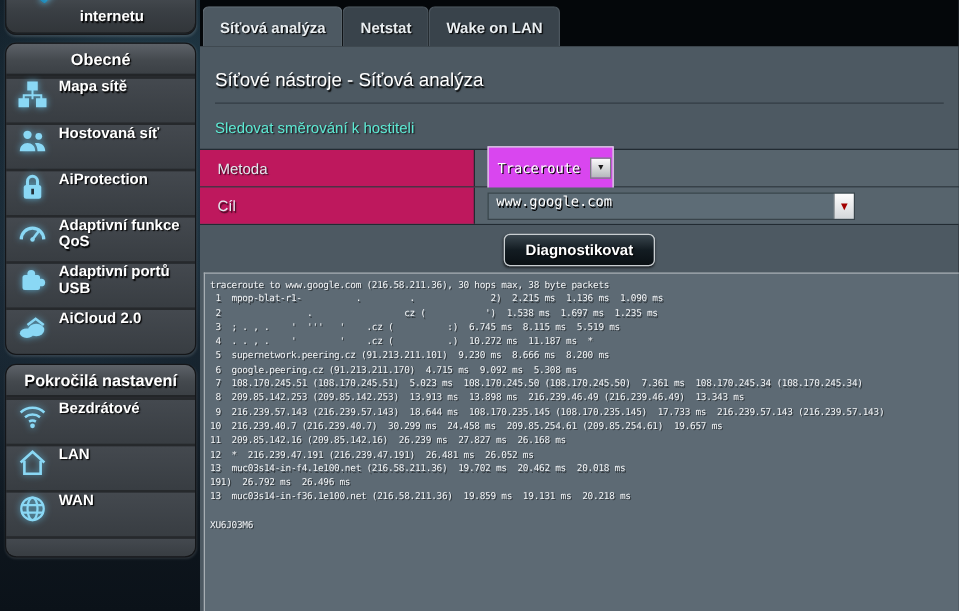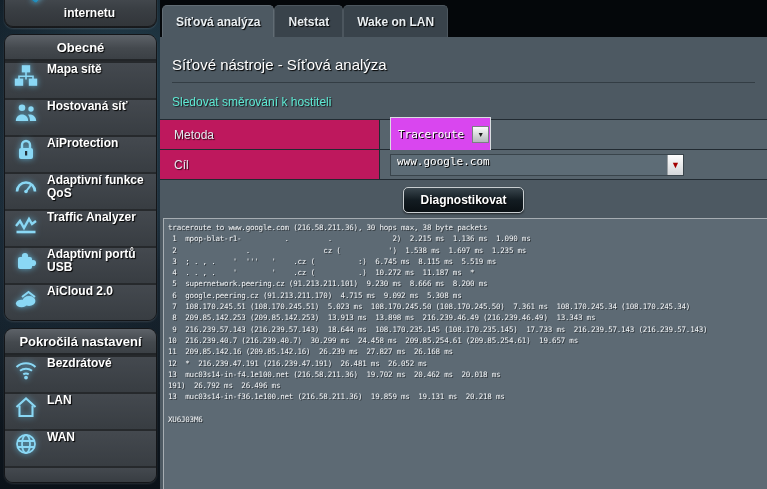--- a/index.html
+++ b/index.html
@@ -178,29 +178,20 @@
       <span class="icn">
         <svg viewBox="0 0 24 24" fill="none" stroke="#8ad8f5">
             <path d="M3 16.5a9 9 0 0 1 18 0" stroke-width="2.6"></path>
             <path d="M12 16.5l5.2-6.8" stroke-width="2"></path>
             <circle cx="12" cy="16.5" r="1.8" fill="#8ad8f5" stroke="none"></circle>
           </svg>
       </span>
       <span class="lbl">Adaptivní funkce QoS</span>
     </div>
 
-    <div class="item">
-      <span class="icn">
-        <svg viewBox="0 0 24 24" fill="none" stroke="#8ad8f5" stroke-width="2.4">
-            <path d="M2 14l4-5 4 7 5-9 3 5 4-3"></path>
-            <path d="M2.5 20h19" stroke-width="2.6"></path>
-          </svg>
-      </span>
-      <span class="lbl">Traffic Analyzer</span>
-    </div>
 
     <div class="item">
       <span class="icn">
         <svg viewBox="0 0 24 24" fill="#8ad8f5">
             <rect x="4" y="8" width="14" height="12" rx="2"></rect>
             <circle cx="11" cy="7" r="3.1"></circle>
             <circle cx="19" cy="14" r="3.1"></circle>
           </svg>
       </span>
       <span class="lbl">Adaptivní portů USB</span>

